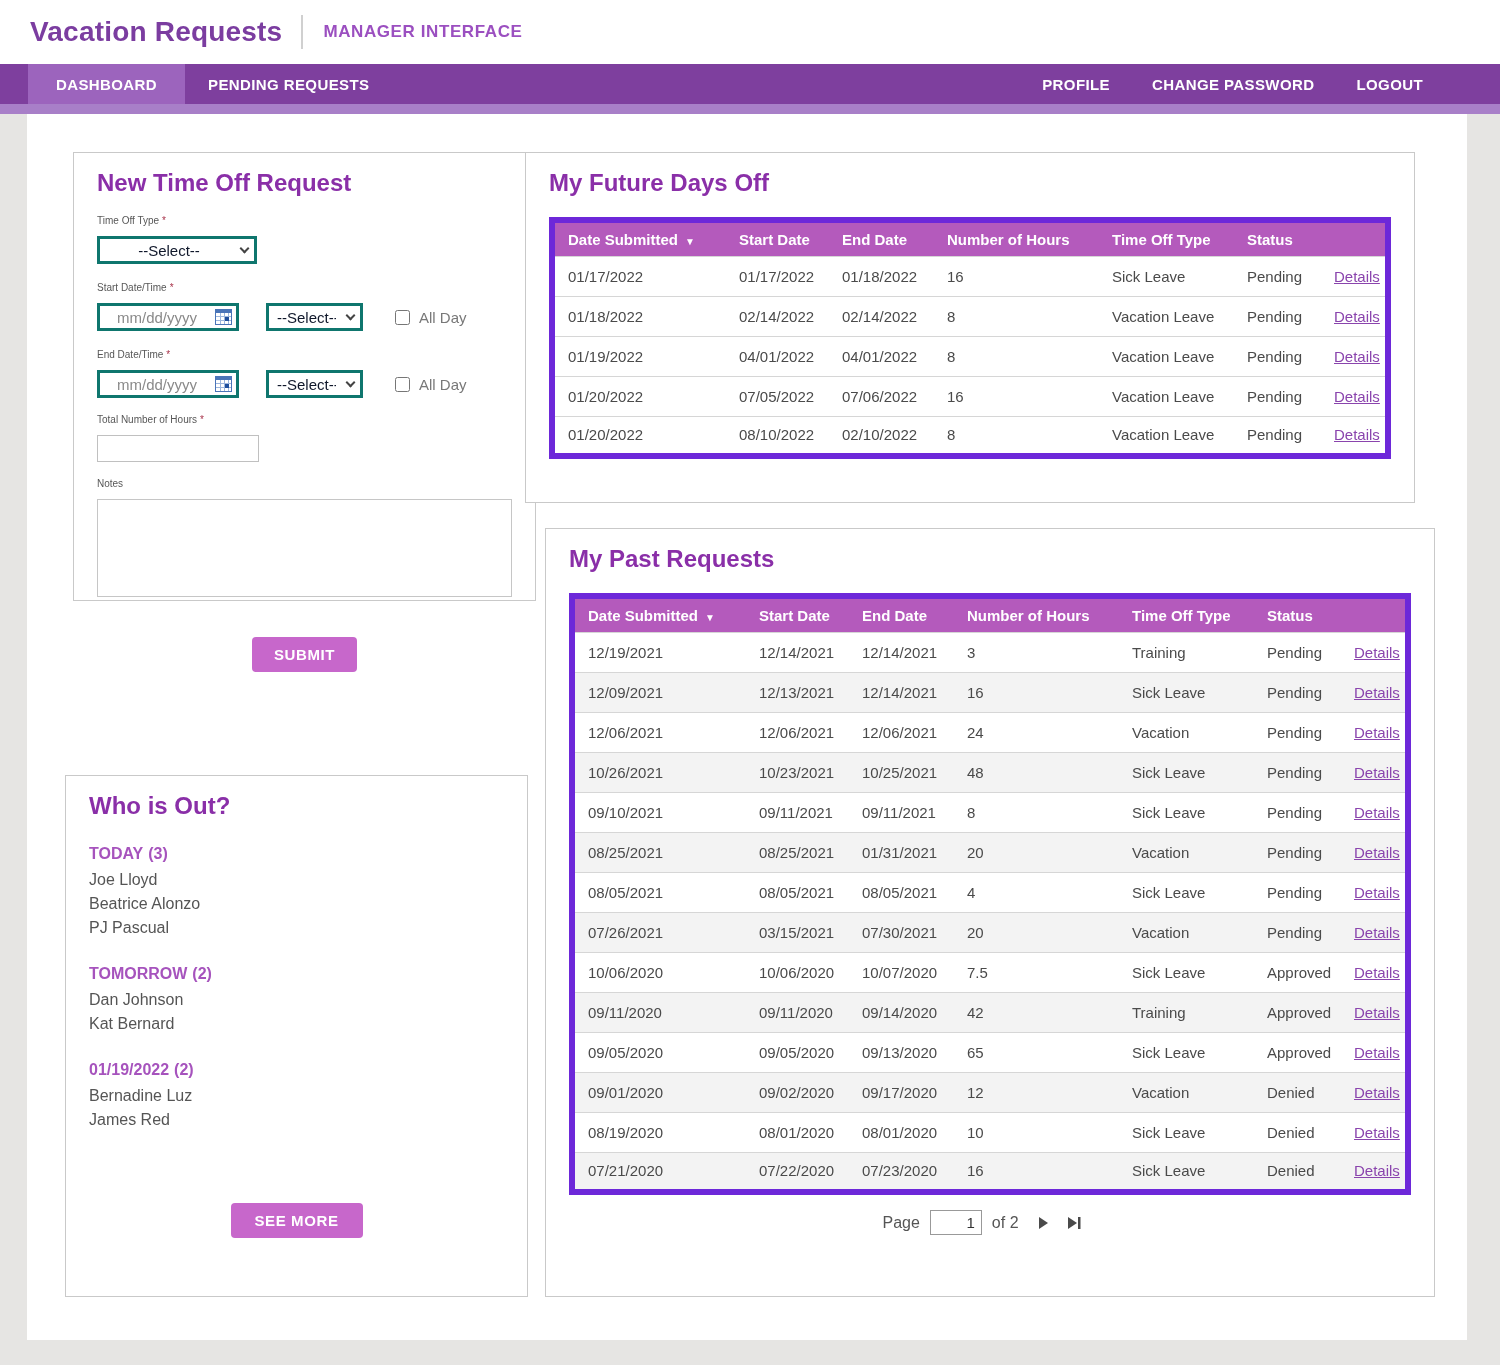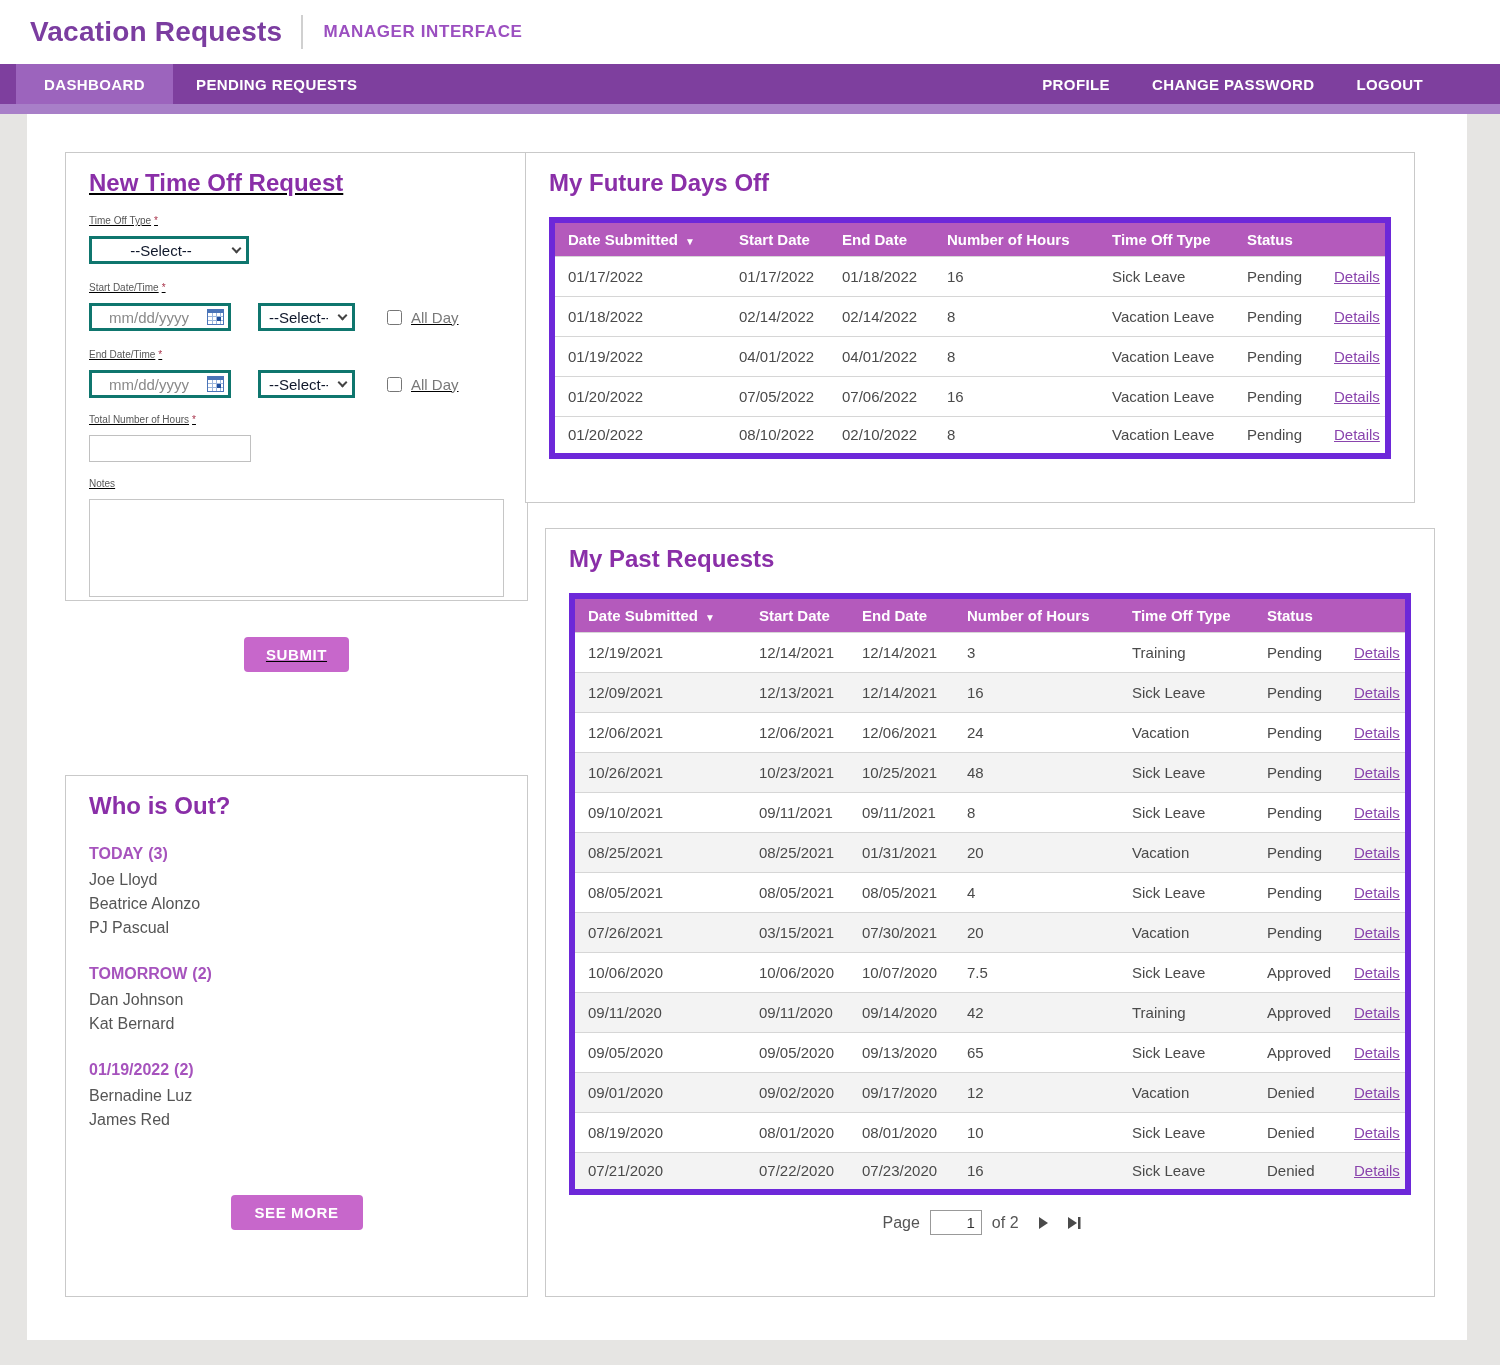--- a/index.html
+++ b/index.html
@@ -8,32 +8,32 @@
     background: #e6e5e3;
     font-family: "Liberation Sans", sans-serif;
   }
   
   .topbar { height: 64px; background: #fff; display: flex; align-items: center; padding-left: 30px; }
   .app-title { margin: 0; font-size: 28px; font-weight: bold; color: #7b3da0; letter-spacing: 0.2px; }
   .header-divider { width: 2px; height: 34px; background: #d0d0d0; margin: 0 20px 0 19px; }
   .app-subtitle { font-size: 17px; font-weight: bold; color: #9b4fc0; letter-spacing: 0.6px; }
   
   .navbar { height: 40px; background: #7e3f9e; display: flex; justify-content: space-between; }
-  .nav-tabs { display: flex; padding-left: 16px; }
+  .nav-tabs { display: flex; padding-left: 28px; }
   .nav-tab { display: flex; align-items: center; justify-content: center; min-width: 157px;
     padding: 0 23px; color: #fff; font-size: 15px; font-weight: bold; letter-spacing: 0.4px; cursor: pointer; }
   .nav-tab.active { background: #9c64bd; }
   .nav-links { display: flex; align-items: center; padding-right: 77px; gap: 42px; }
   .nav-link { color: #fff; font-size: 15px; font-weight: bold; letter-spacing: 0.4px; cursor: pointer; }
   .nav-strip { height: 10px; background: #a87fc8; }
   
   .container { position: relative; margin: 0 33px 0 27px; background: #fff; height: 1226px; }
   .card { position: absolute; border: 1px solid #c9c9c9; background: #fff; padding: 0 23px; }
   .card h2 { margin: 16px 0 0; font-size: 24px; font-weight: bold; color: #8a2fa8; }
-  .card-form   { left: 38px;  top: 38px;  width: 463px; height: 449px; text-decoration: underline; }
+  .card-form   { left: 46px;  top: 38px;  width: 463px; height: 449px; }
   .card-who    { left: 38px;  top: 661px; width: 463px; height: 522px; }
   .card-future { left: 498px; top: 38px;  width: 890px; height: 351px; }
   .card-past   { left: 518px; top: 414px; width: 890px; height: 769px; }
   
   .form-label { margin: 18px 0 10px; font-size: 10px; color: #575757; }
   .form-label.tight { margin-top: 16px; }
   .req { color: #a8334a; margin-left: 3px; }
   .control { height: 28px; border: 3px solid #0f766e; background: #fff; font-size: 15px; color: #0f172a; font-family: inherit; text-align: center; }
   select.control { appearance: none; -webkit-appearance: none; -moz-appearance: none; padding: 0 24px 0 8px; width: 100%; border-radius: 0; }
   .select-wrap { position: relative; display: inline-block; vertical-align: middle; }
@@ -46,21 +46,21 @@
   .date-input { width: 142px; padding: 0 30px 0 8px; }
   .date-input::placeholder { color: #8a8a8a; }
   .cal { position: absolute; right: 7px; top: 6px; cursor: pointer; line-height: 0; }
   .date-gap { margin-left: 27px; }
   .allday { display: flex; align-items: center; margin-left: 32px; cursor: pointer; }
   .allday input { width: 15px; height: 15px; margin: 0 9px 0 0; }
   .allday span { font-size: 15px; color: #787878; }
   .hours-input { width: 162px; height: 27px; border: 1px solid #c0c0c0; padding: 0 8px; font-size: 15px; color: #444; font-family: inherit; }
   .notes-area { width: 100%; height: 98px; border: 1px solid #c6c6c6; resize: none; font-family: inherit; font-size: 15px; color: #444; padding: 6px 8px; }
   .btn { display: block; background: #c767cb; color: #fff; border: none; border-radius: 4px;
-    font-size: 15px; font-weight: bold; letter-spacing: 0.6px; font-family: inherit; cursor: pointer; }
+    font-size: 15px; font-weight: bold; letter-spacing: 0.6px; font-family: inherit; cursor: pointer; margin-top: 8px; }
   .submit-btn { margin: 36px auto 0; width: 105px; height: 35px; }
   .see-more-btn { position: absolute; left: 50%; transform: translateX(-50%); top: 419px; width: 132px; height: 35px; }
   
   .out-group { margin-top: 25px; }
   .out-group-label { font-size: 16px; font-weight: bold; color: #a653bd; margin-bottom: 5px; }
   .out-count { margin-left: 5px; }
   .out-name { font-size: 16px; color: #555; line-height: 24px; }
   
   .data-table { width: 100%; border-collapse: collapse; margin-top: 20px; border: 6px solid #6d28d9; }
   .data-table th { background: #b45abc; color: #fff; text-align: left; font-size: 15px; font-weight: bold;

